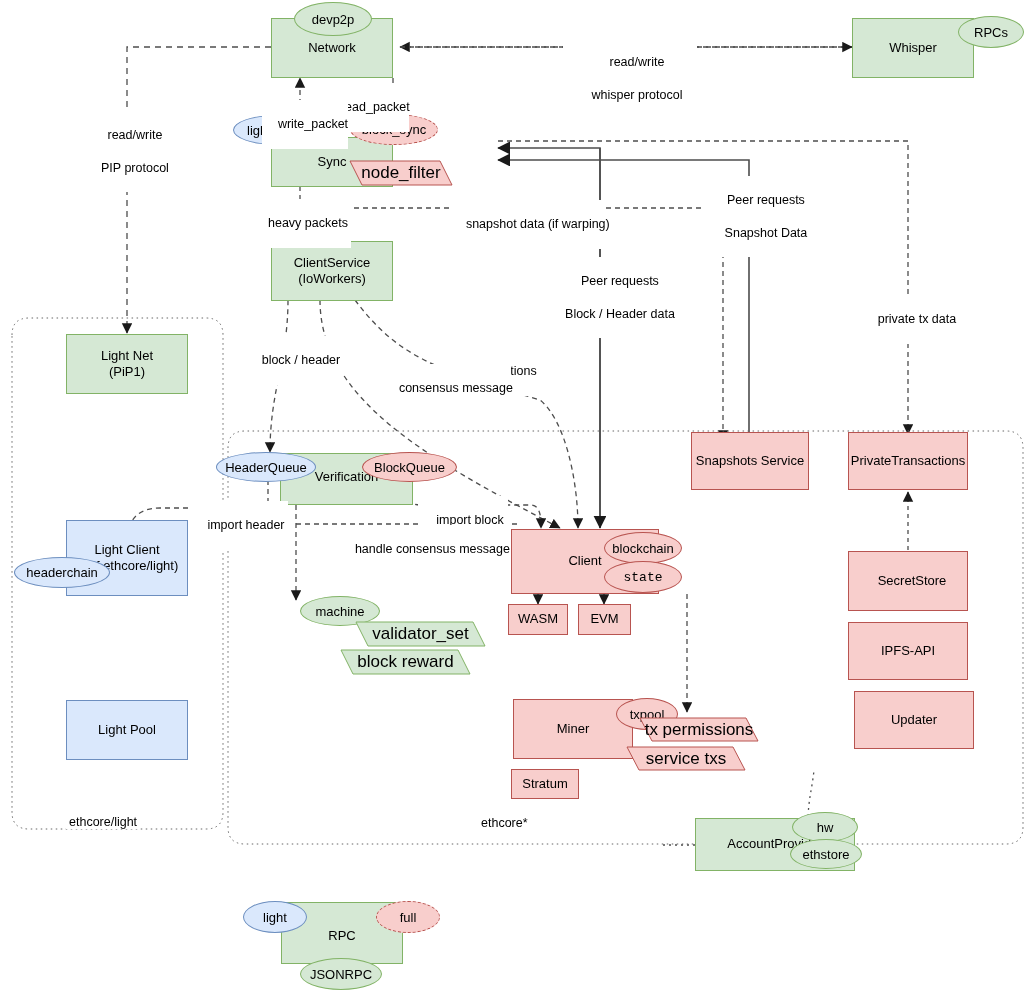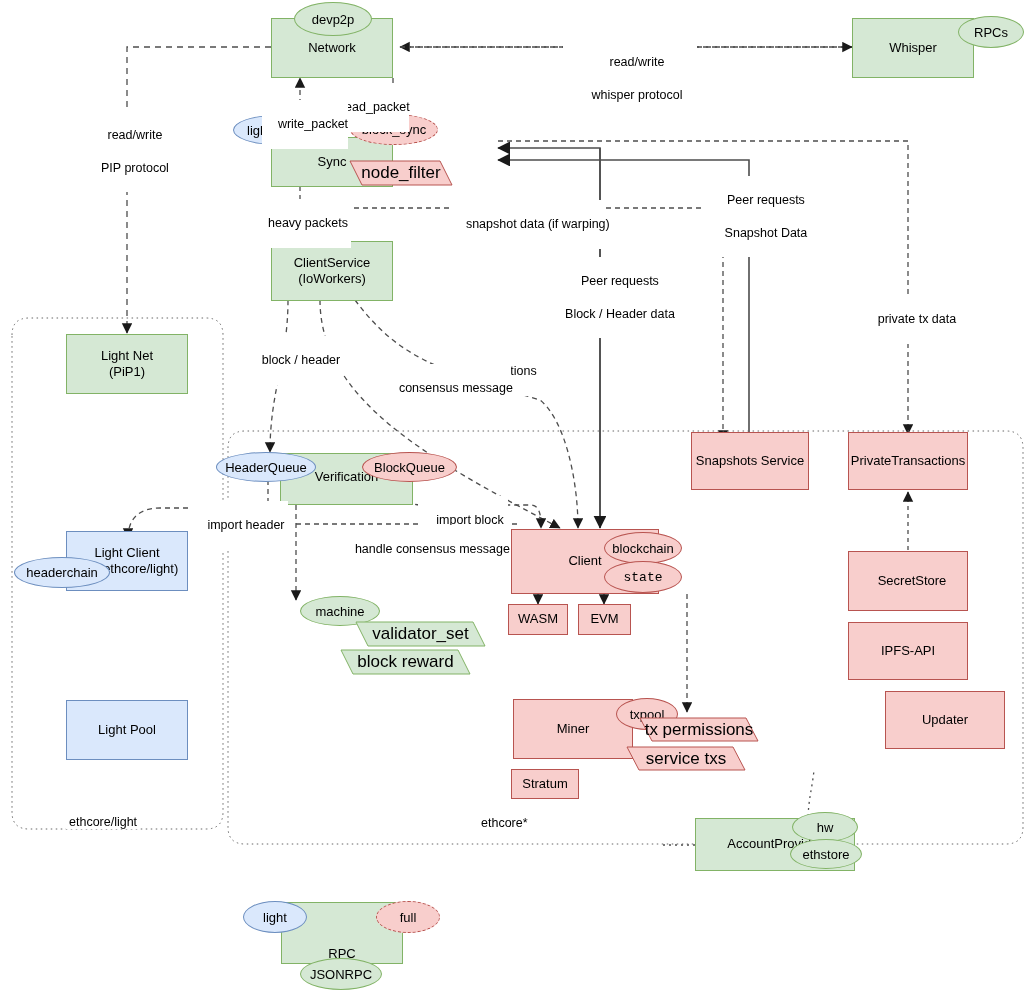--- a/index.html
+++ b/index.html
@@ -146,21 +146,21 @@
     <polygon points="368,646 485,646 473,622 356,622" fill="#d5e8d4" stroke="#82b366" stroke-width="1"></polygon>
     <polygon points="353,674 470,674 458,650 341,650" fill="#d5e8d4" stroke="#82b366" stroke-width="1"></polygon>
   </svg>
   <div class="para" style="left:356px;top:622px;width:129px;height:24px;z-index:3;">
     <span>validator_set</span>
   </div>
   <div class="para" style="left:341px;top:650px;width:129px;height:24px;z-index:3;">
     <span>block reward</span>
   </div>
 
-  <div class="node rect blue two-line" style="left:66px;top:531px;width:122px;height:60px;">
+  <div class="node rect blue two-line" style="left:66px;top:520px;width:122px;height:76px;">
     <span>Light Client</span>
     <span>(* of ethcore/light)</span>
   </div>
   <div class="ell blue" style="left:14px;top:557px;width:96px;height:31px;background:#dae8fc;border-color:#6c8ebf;">
     <span>headerchain</span>
   </div>
 
   <div class="node rect blue" style="left:66px;top:700px;width:122px;height:60px;">
     <span>Light Pool</span>
   </div>
@@ -209,35 +209,35 @@
 
   <div class="node rect pink" style="left:848px;top:432px;width:120px;height:58px;">
     <span>PrivateTransactions</span>
   </div>
   <div class="node rect pink" style="left:848px;top:551px;width:120px;height:60px;padding-left:8px;">
     <span>SecretStore</span>
   </div>
   <div class="node rect pink" style="left:848px;top:622px;width:120px;height:58px;">
     <span>IPFS-API</span>
   </div>
-  <div class="node rect pink" style="left:885px;top:691px;width:120px;height:58px;">
+  <div class="node rect pink" style="left:854px;top:691px;width:120px;height:58px;">
     <span>Updater</span>
   </div>
 
   <div class="node rect green" style="left:695px;top:818px;width:160px;height:53px;">
     <span>AccountProvider</span>
   </div>
   <div class="ell green" style="left:792px;top:812px;width:66px;height:30px;background:#d5e8d4;border-color:#82b366;">
     <span>hw</span>
   </div>
   <div class="ell green" style="left:790px;top:839px;width:72px;height:30px;background:#d5e8d4;border-color:#82b366;">
     <span>ethstore</span>
   </div>
 
-  <div class="node rect green" style="left:281px;top:902px;width:122px;height:62px;align-items:flex-start;padding-top:43px;">
+  <div class="node rect green" style="left:281px;top:902px;width:122px;height:62px;align-items:flex-start;padding-top:25px;">
     <span>RPC</span>
   </div>
   <div class="ell blue" style="left:243px;top:901px;width:64px;height:32px;background:#dae8fc;border-color:#6c8ebf;">
     <span>light</span>
   </div>
   <div class="ell pink dash" style="left:376px;top:901px;width:64px;height:32px;background:#f8cecc;border-color:#b85450;">
     <span>full</span>
   </div>
   <div class="ell green" style="left:300px;top:958px;width:82px;height:32px;background:#d5e8d4;border-color:#82b366;">
     <span>JSONRPC</span>

